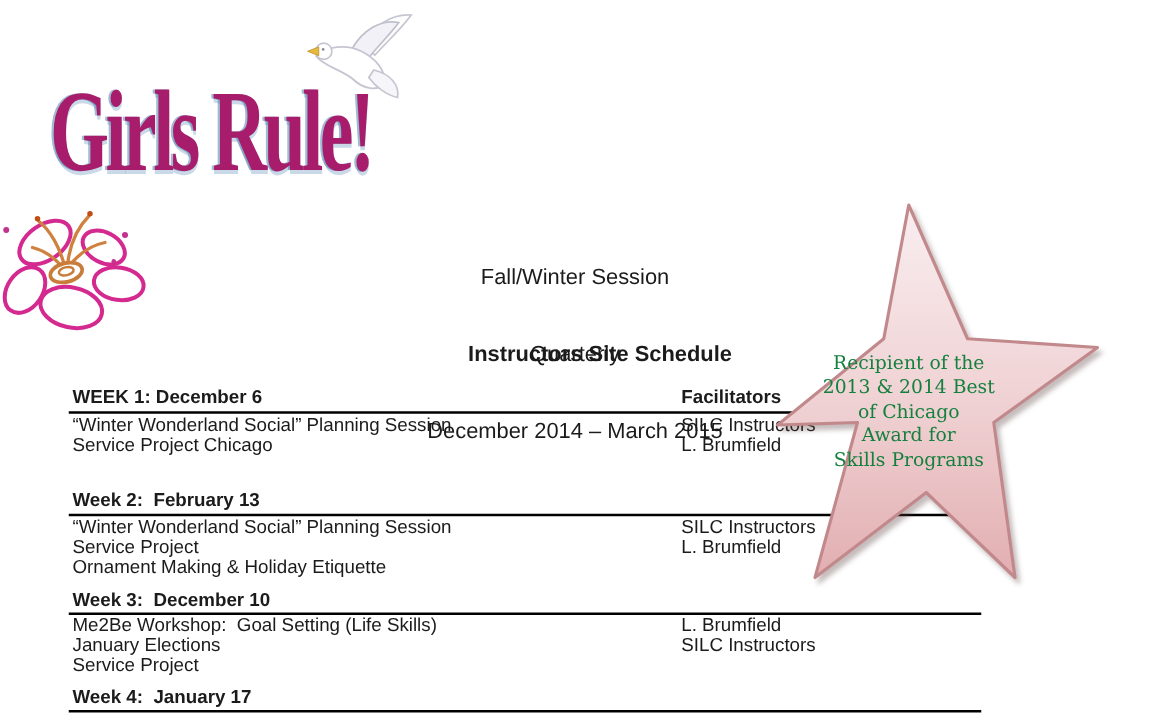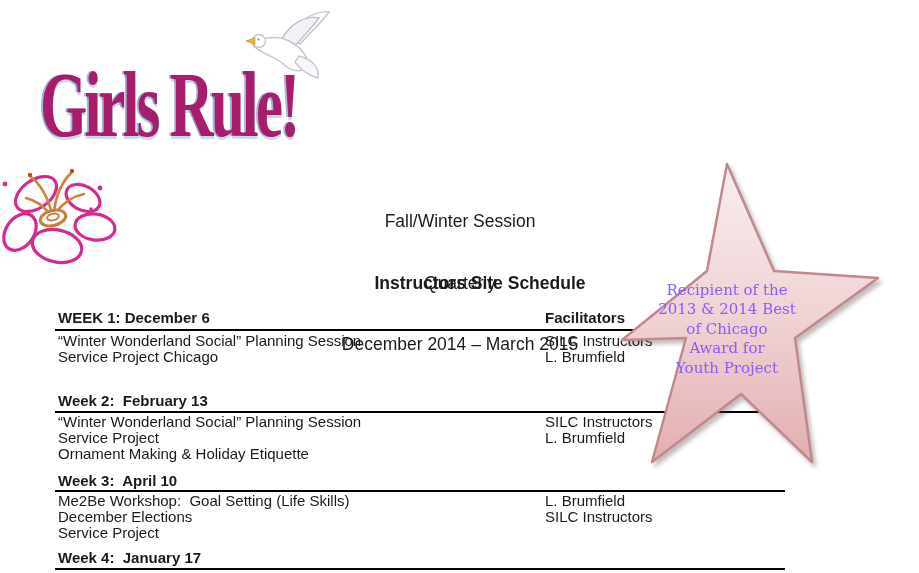--- a/index.html
+++ b/index.html
@@ -76,21 +76,21 @@
 
   
   .star-layer { position: absolute; left: 0; top: 0; pointer-events: none; }
   .star-text {
     position: absolute;
     left: 627px; top: 281px; width: 200px;
     text-align: center;
     font-family: "DejaVu Serif", serif;
     font-size: 15px;
     line-height: 19.4px;
-    color: #8b5cf6;
+    color: #15803d;
   }
 </style>
 </head>
 <body>
 
 <div class="page">
 
   <div class="logo-text">Girls Rule!</div>
 
   <svg class="dove" width="92" height="82" viewBox="0 0 92 82">
@@ -144,25 +144,25 @@
     <div class="fac" style="top:349px">L. Brumfield</div>
 
     <div class="wk-title" style="top:393px">Week 2:  February 13</div>
     <div class="rowline" style="top:411px"></div>
     <div class="act" style="top:414px">“Winter Wonderland Social” Planning Session</div>
     <div class="fac" style="top:414px">SILC Instructors</div>
     <div class="act" style="top:430px">Service Project</div>
     <div class="fac" style="top:430px">L. Brumfield</div>
     <div class="act" style="top:446px">Ornament Making &amp; Holiday Etiquette</div>
 
-    <div class="wk-title" style="top:473px">Week 3:  April 10</div>
+    <div class="wk-title" style="top:473px">Week 3:  December 10</div>
     <div class="rowline" style="top:490px"></div>
     <div class="act" style="top:493px">Me2Be Workshop:  Goal Setting (Life Skills)</div>
     <div class="fac" style="top:493px">L. Brumfield</div>
-    <div class="act" style="top:509px">December Elections</div>
+    <div class="act" style="top:509px">January Elections</div>
     <div class="fac" style="top:509px">SILC Instructors</div>
     <div class="act" style="top:525px">Service Project</div>
 
     <div class="wk-title" style="top:550px">Week 4:  January 17</div>
     <div class="rowline" style="top:568px"></div>
   </div>
 
   <svg class="star-layer" width="919" height="573" viewBox="0 0 919 573">
     <defs>
       <linearGradient id="starGrad" x1="0" y1="0" x2="0" y2="1">
@@ -171,16 +171,16 @@
         <stop offset="100%" stop-color="#e2aeb1"></stop>
       </linearGradient>
     </defs>
     <polygon points="727,164 774,271 878,278 795,338 812,462 741,394 652,462 686,338 622,340 707,271" fill="url(#starGrad)" stroke="#c2898c" stroke-width="2.5" stroke-linejoin="round" style="filter: drop-shadow(3px 4px 2px rgba(90,60,60,0.35));"></polygon>
   </svg>
   <div class="star-text">
     <div>Recipient of the</div>
     <div>2013 &amp; 2014 Best</div>
     <div>of Chicago</div>
     <div>Award for</div>
-    <div>Youth Project</div>
+    <div>Skills Programs</div>
   </div>
 
 </div>
 
 </body></html>

